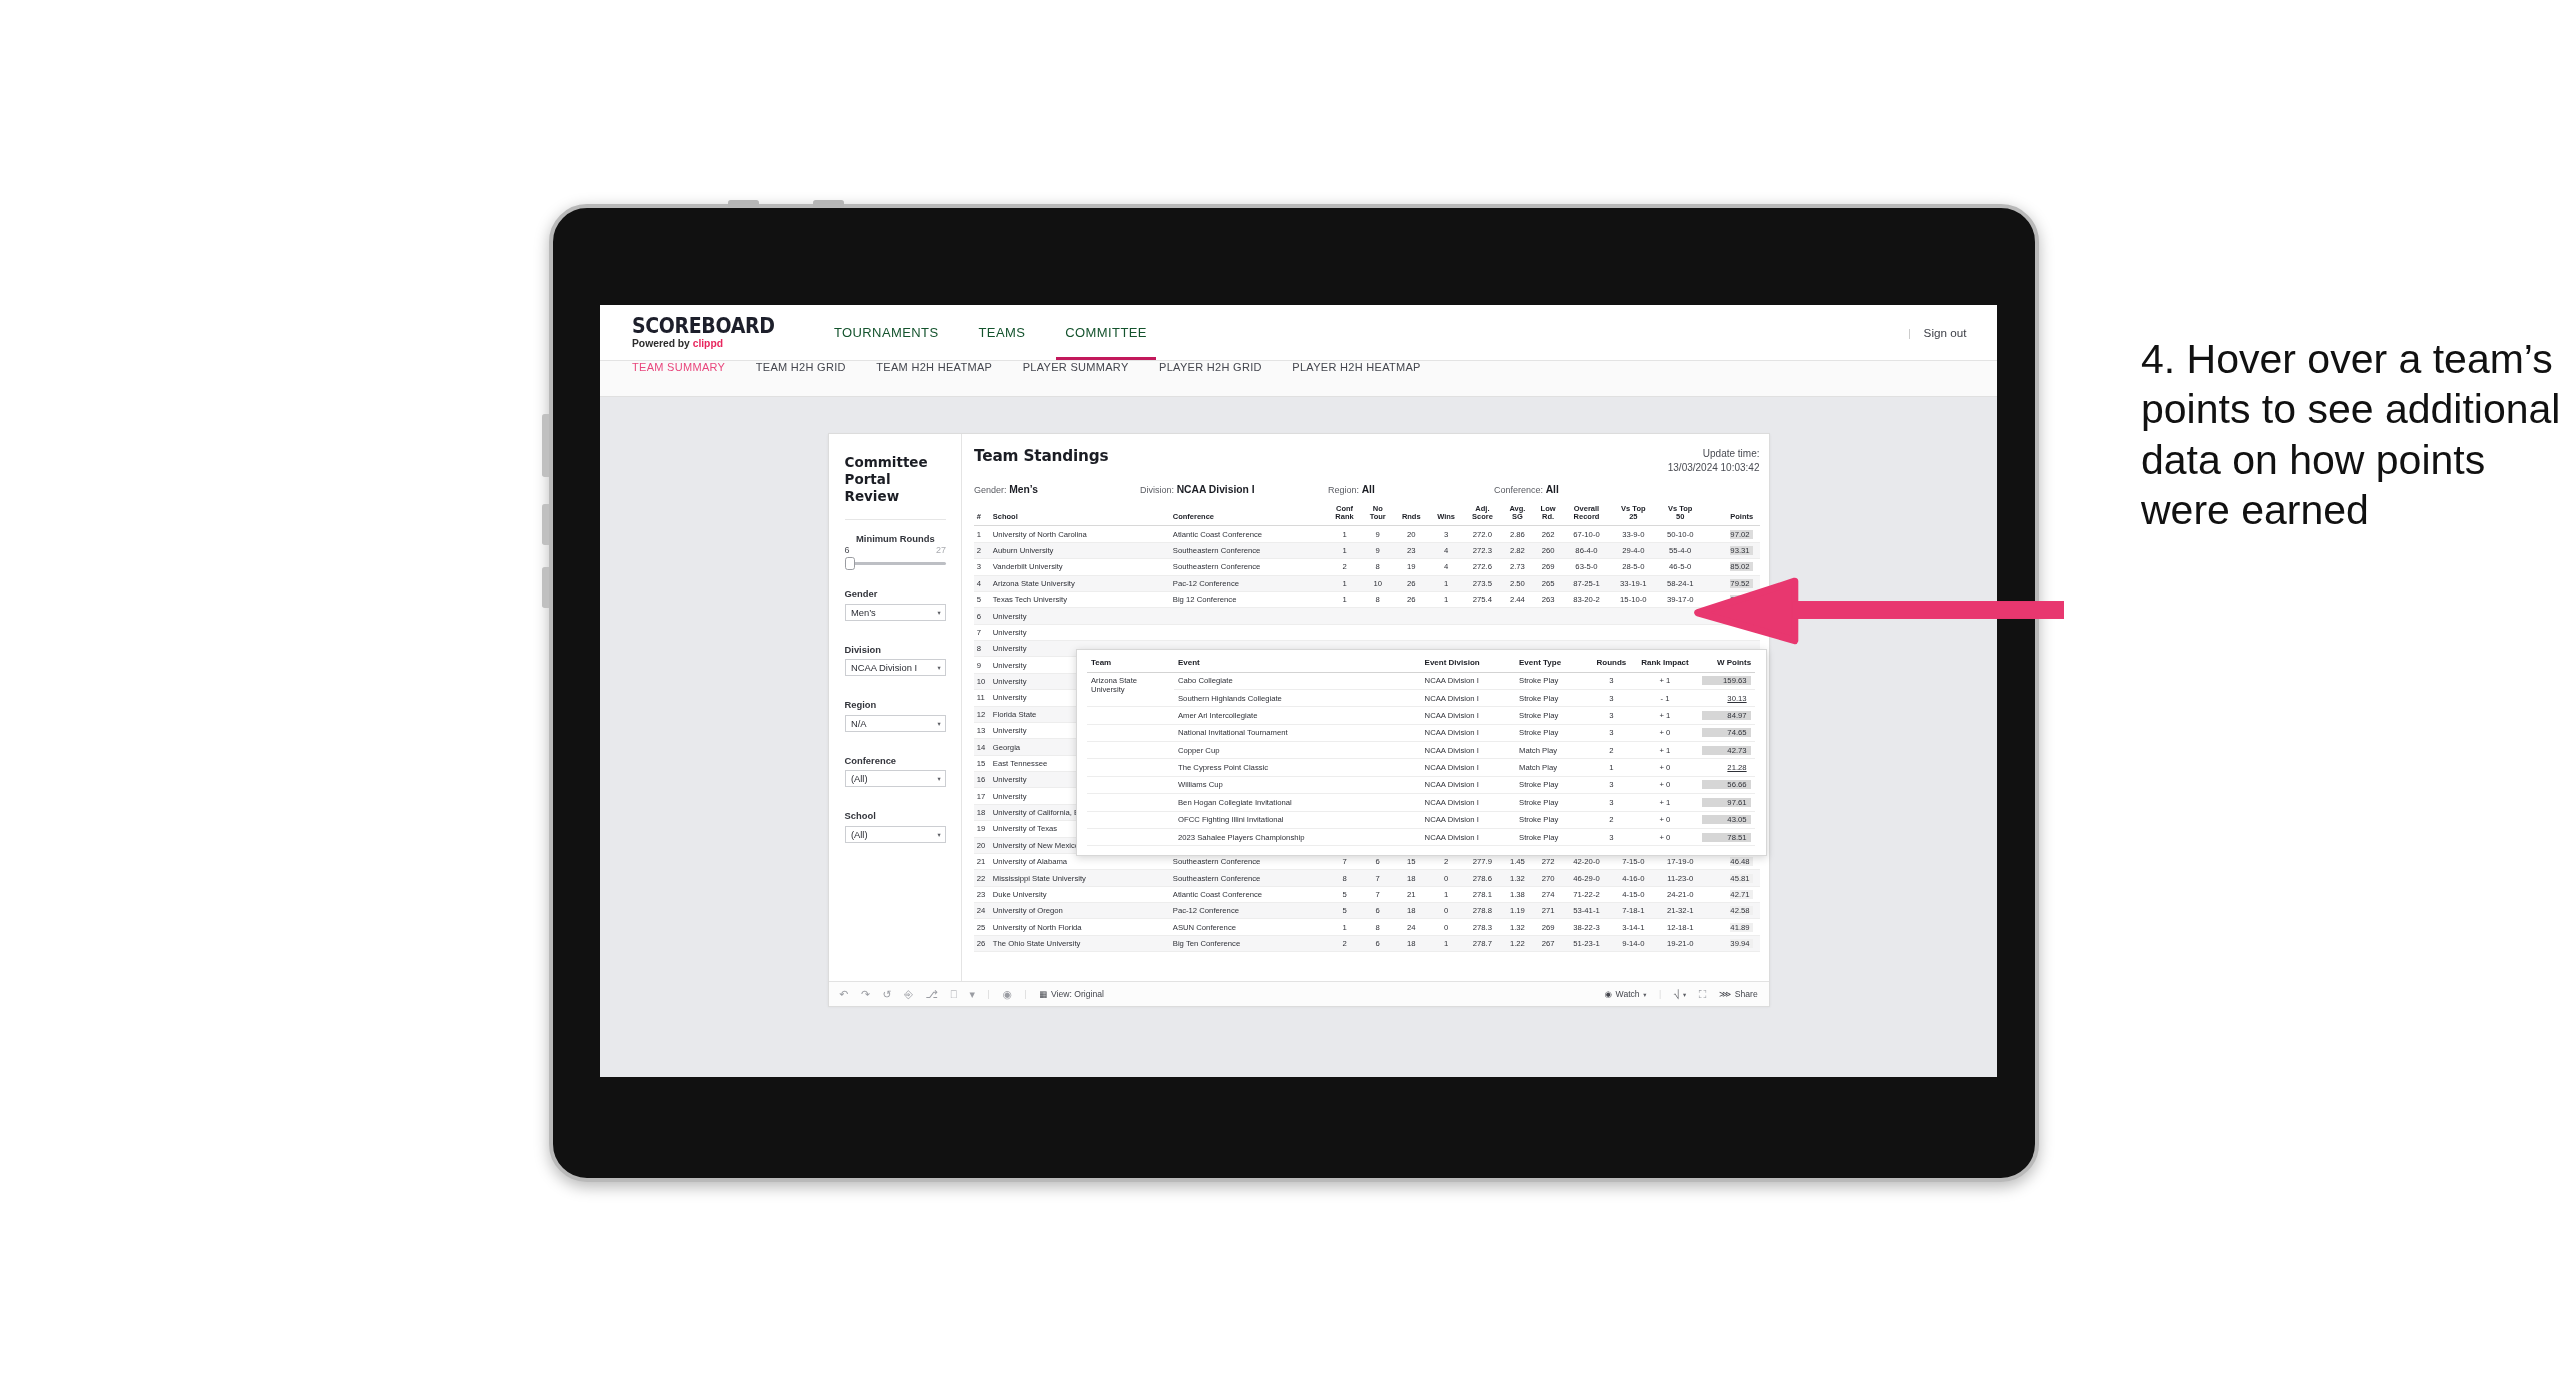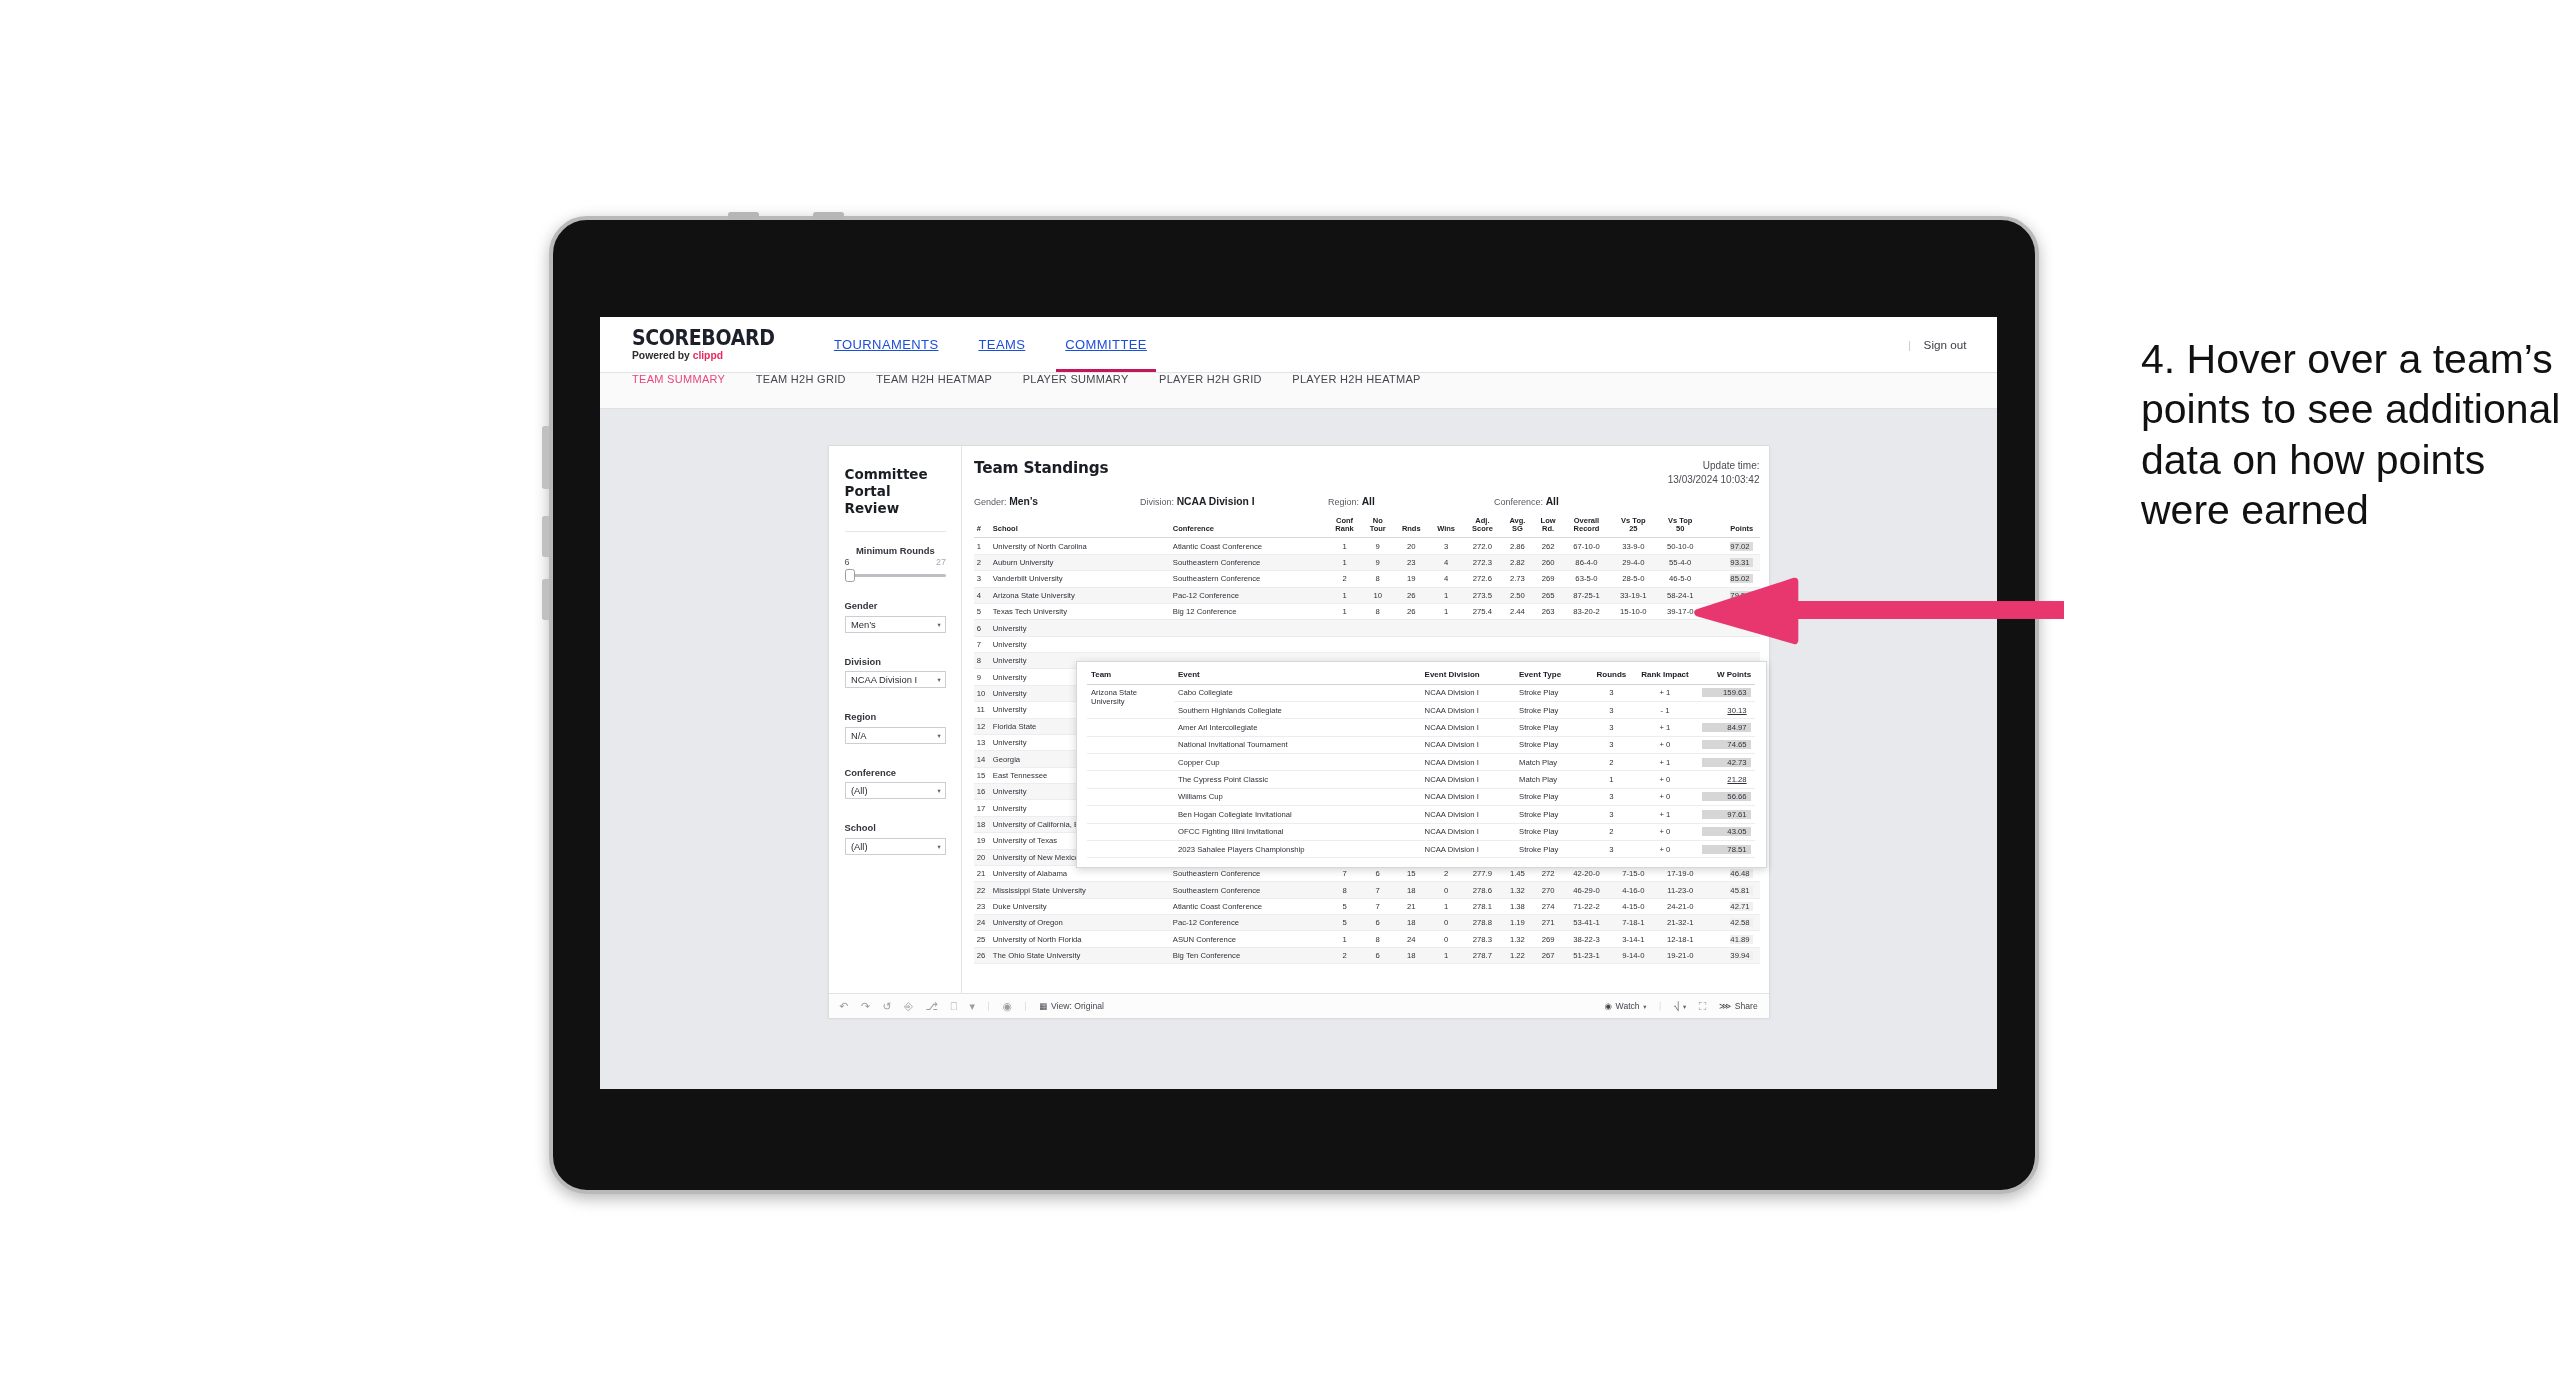--- a/index.html
+++ b/index.html
@@ -6,21 +6,21 @@
   html, body {
     width: 2576px; height: 1386px;
     background: #ffffff;
     font-family: "Liberation Sans", sans-serif;
     overflow: hidden;
   }
   #stage { position: relative; width: 2576px; height: 1386px; }
 
   
   #tablet {
-    position: absolute; left: 549px; top: 216px;
+    position: absolute; left: 549px; top: 204px;
     width: 1490px; height: 978px;
     background: #111111;
     border-radius: 38px;
     border: 4.5px solid #b9b9b9;
     box-shadow: 0 4.5px 14.4px rgba(0,0,0,.28);
   }
   .btn-top {
     position: absolute; top: -8px; width: 30.5px; height: 7.2px;
     background: #b6b6b6; border-radius: 2.7px 2.7px 0 0;
   }
@@ -48,22 +48,22 @@
     font-weight: 700; font-size: 20.6px; letter-spacing: -0.4px;
     color: #1d1f2b; transform: scaleX(.92); transform-origin: left;
   }
   .brand-sub {
     font-size: 10.3px; color: #2c2c2c; margin-top: 2.7px; font-weight: 600;
   }
   .brand-sub .accent { color: #e8275e; font-weight: 700; }
   .mainnav { display: flex; align-items: stretch; height: 100%; }
   .mainnav-item {
     display: flex; align-items: center; padding: 0 20px;
-    font-size: 13px; color: #1d4ed8; letter-spacing: 0.4px;
-    cursor: pointer; position: relative; text-decoration: underline;
+    font-size: 13px; color: #14532d; letter-spacing: 0.4px;
+    cursor: pointer; position: relative;
   }
   .mainnav-item.active::after {
     content: ""; position: absolute; left: 10.8px; right: 10.8px; bottom: 0;
     height: 2.7px; background: #c2185b;
   }
   .signout-wrap {
     margin-left: auto; padding-right: 30.5px;
     display: flex; align-items: center; gap: 12.6px;
     font-size: 11.7px; color: #3d3f47;
   }

